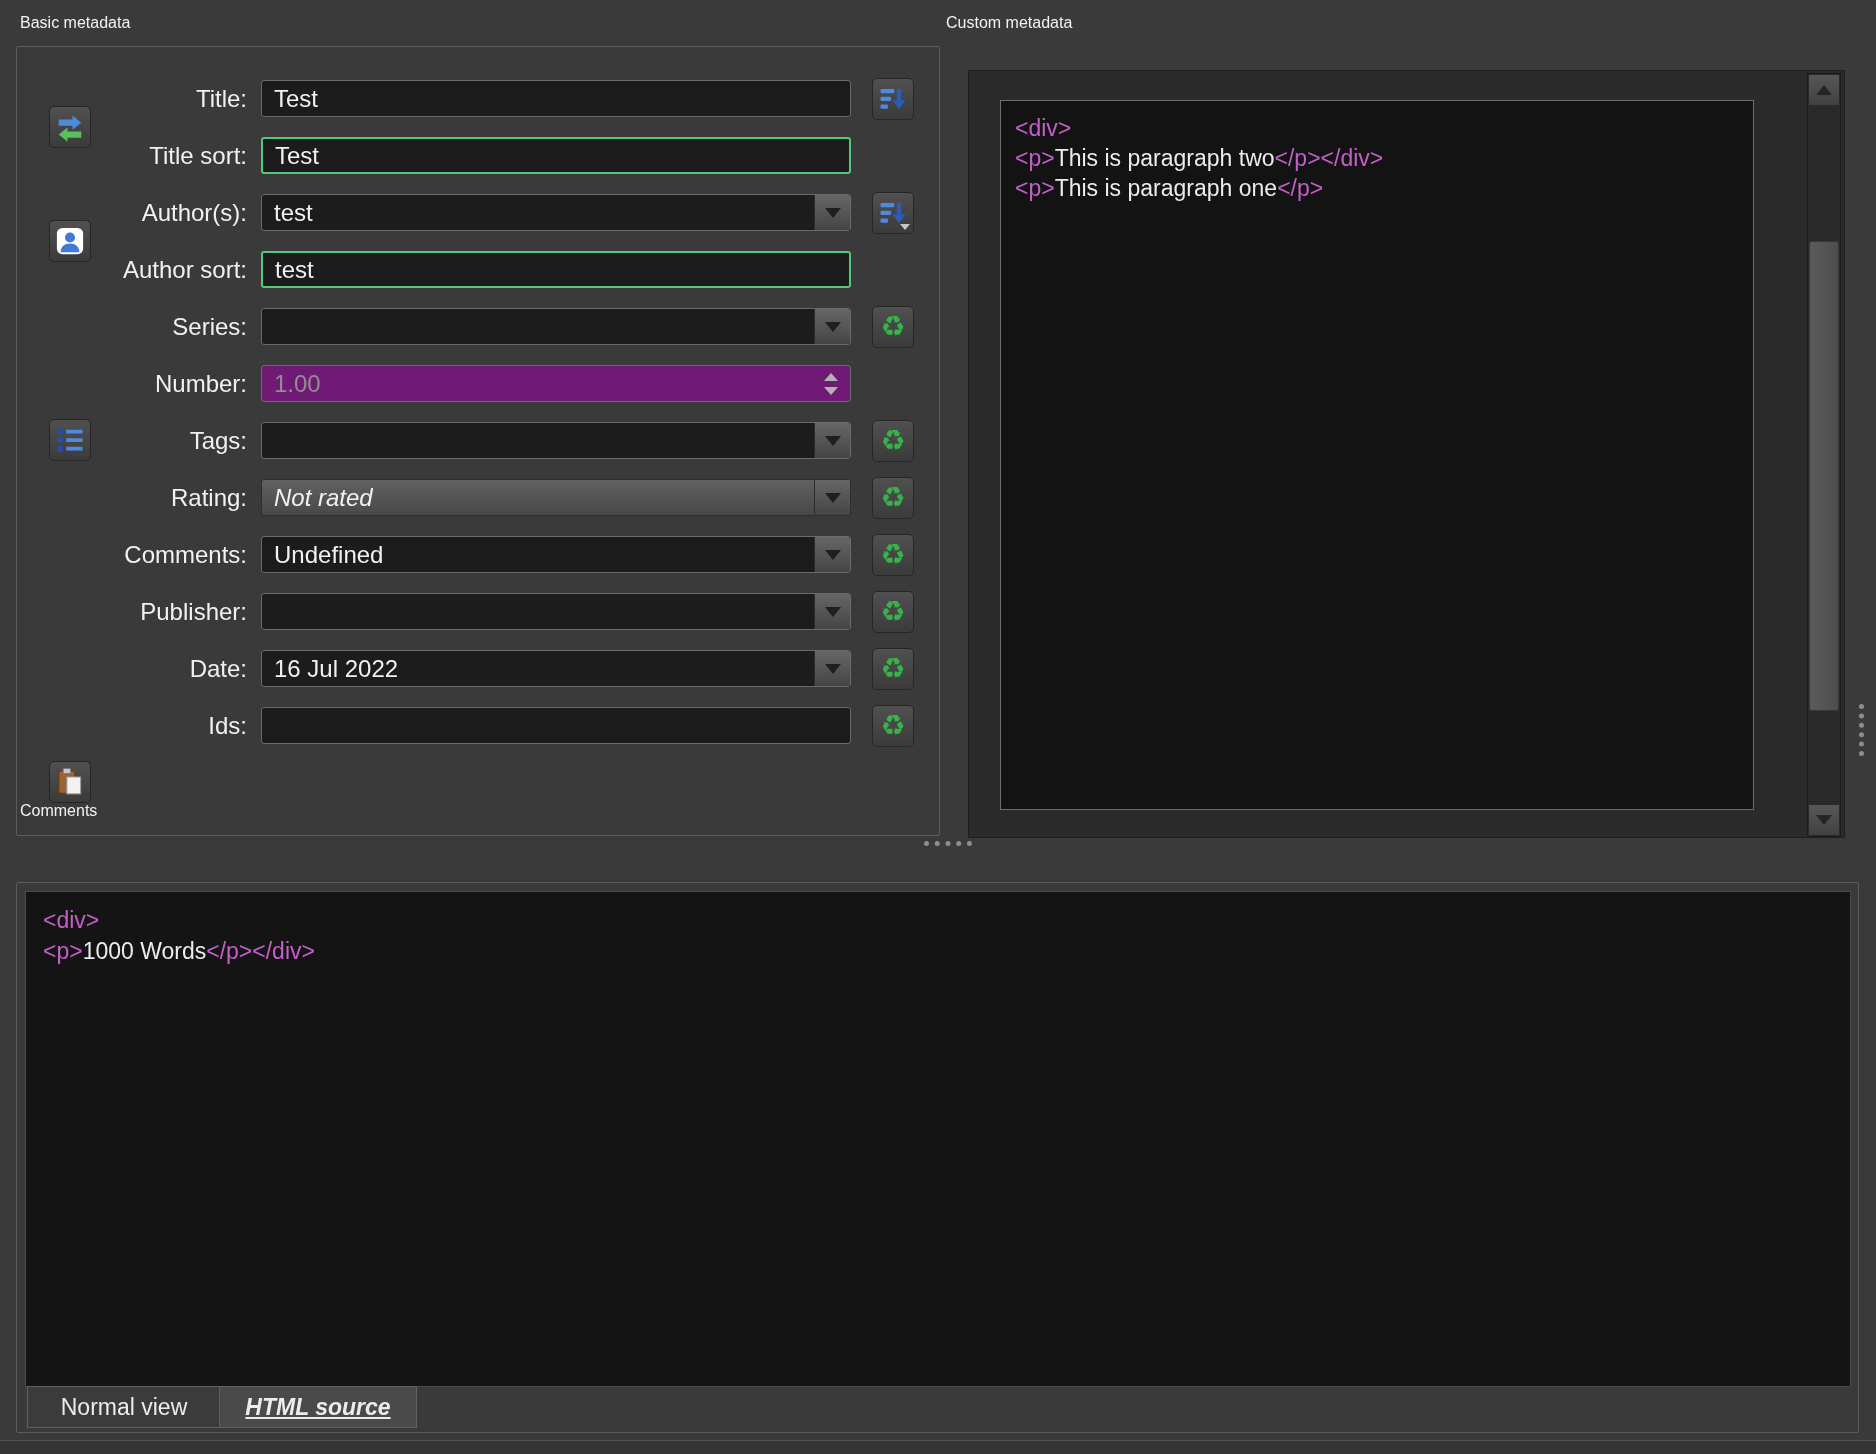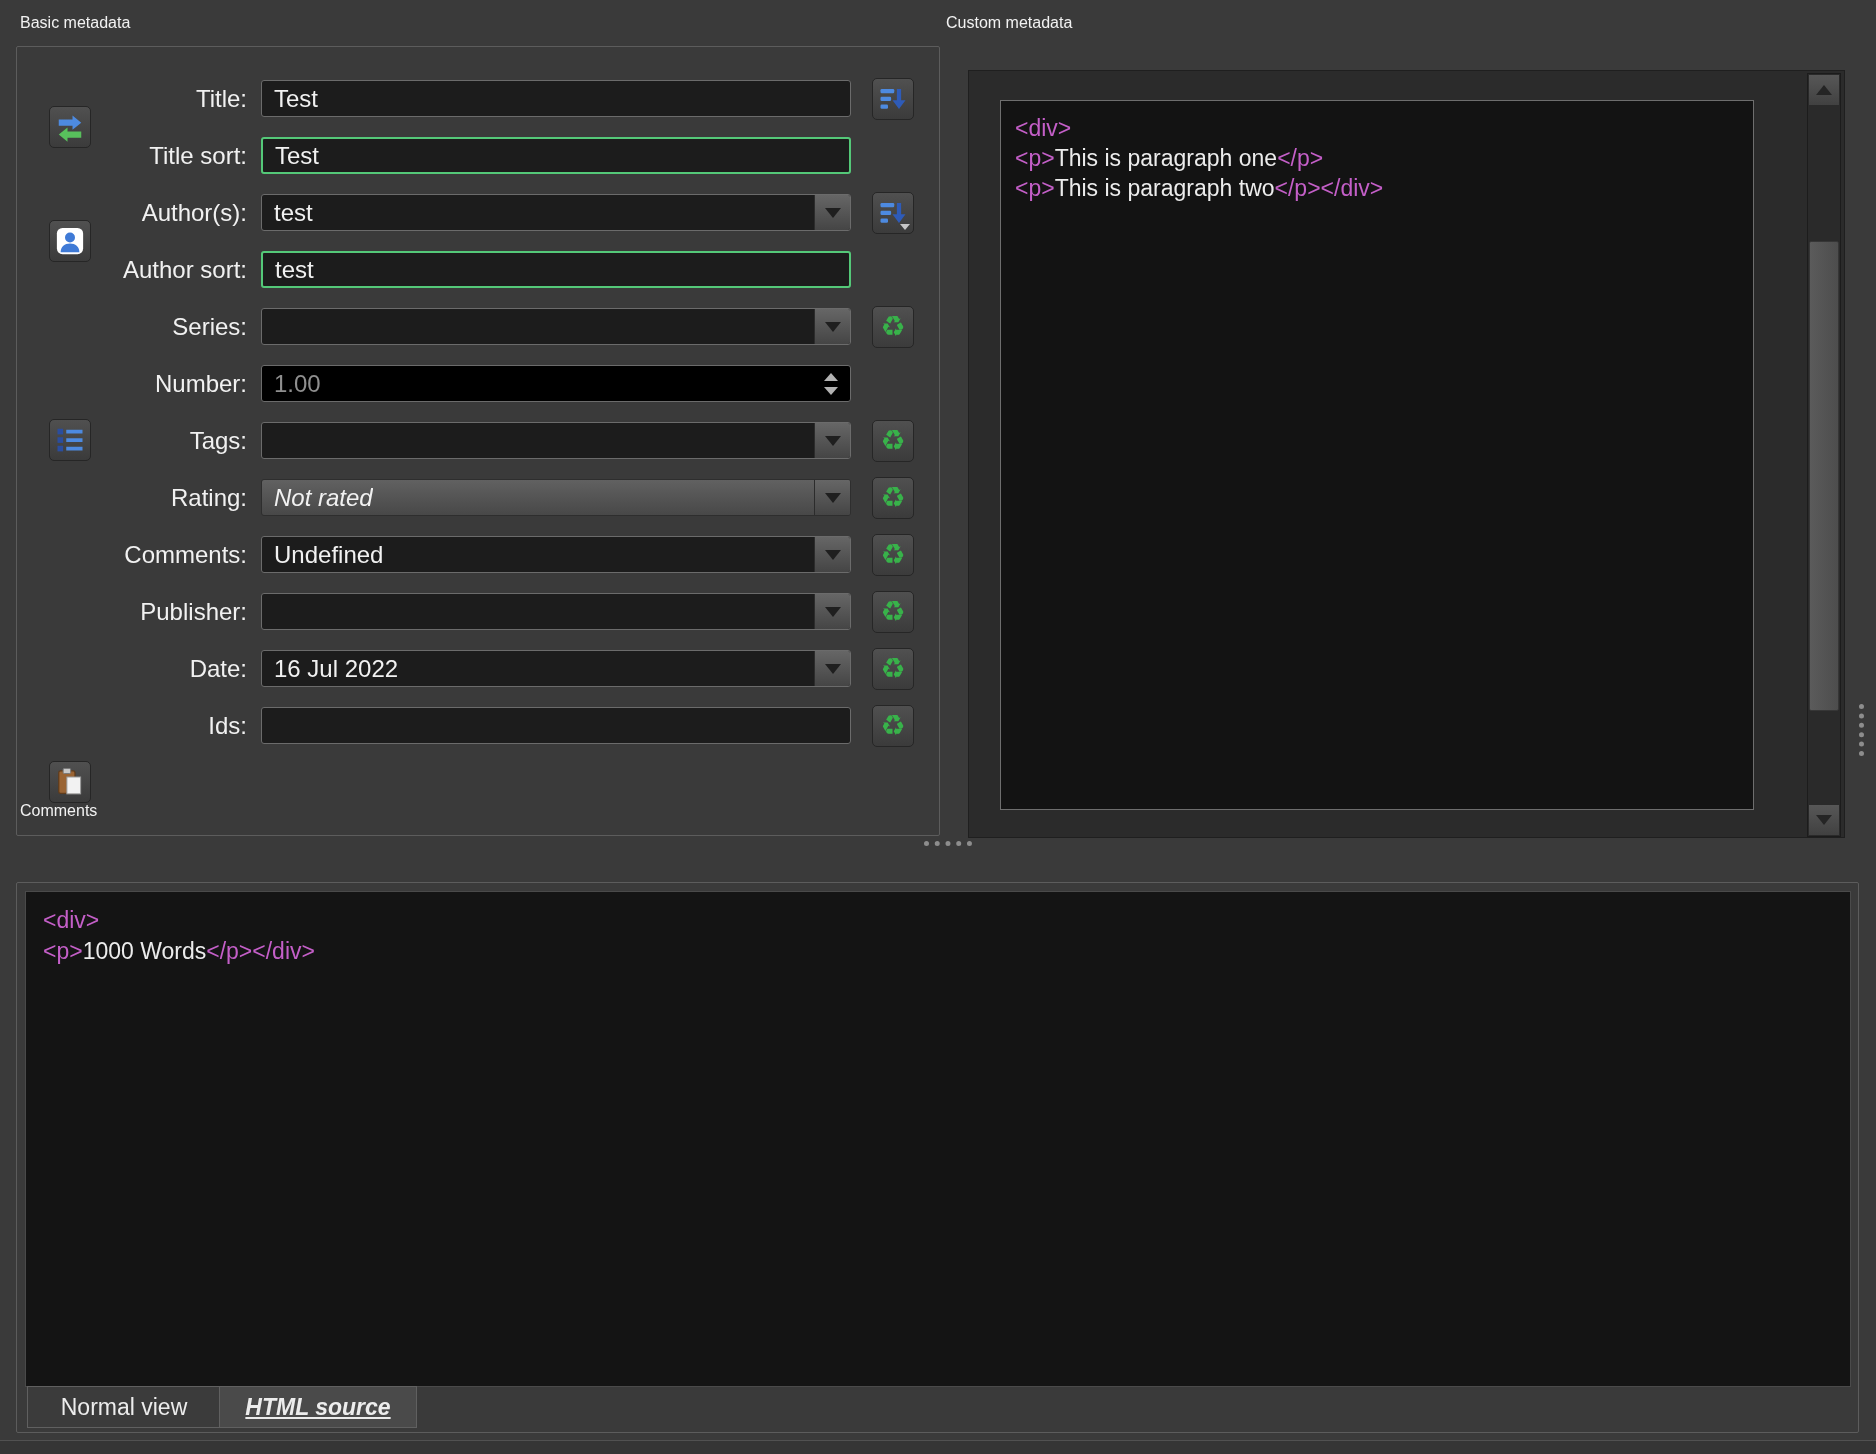--- a/index.html
+++ b/index.html
@@ -22,21 +22,21 @@
 
   .combo { position:relative; width:590px; height:37px; background:#1c1c1c; border:1px solid #6b6b6b;
            border-radius:3px; display:flex; align-items:center; padding:0 48px 0 12px; }
   .combo .val { font-size:24px; color:#f1f1f1; white-space:nowrap; overflow:hidden; }
   .combo .dd { position:absolute; right:0; top:0; bottom:0; width:36px;
                background:linear-gradient(180deg,#666,#454545); border-left:1px solid #2c2c2c;
                border-radius:0 2px 2px 0; display:flex; align-items:center; justify-content:center; }
   .tri-dn { width:0; height:0; border-left:8px solid transparent; border-right:8px solid transparent; border-top:10px solid #1f1f1f; }
   .combo.gray { background:linear-gradient(180deg,#616161,#484848); border-color:#2e2e2e;font-style:italic; }
 
-  .spin { position:relative; width:590px; height:37px; background:#000000; border:1px solid #6b6b6b;
+  .spin { position:relative; width:590px; height:37px; background:#701a75; border:1px solid #6b6b6b;
           border-radius:3px; display:flex; align-items:center; padding:0 40px 0 12px; }
   .spin .val { font-size:24px; }
   .dim { color:#8f8f8f; }
   .spin-btns { position:absolute; right:6px; top:0; bottom:0; width:26px; display:flex; flex-direction:column;
                align-items:center; justify-content:center; gap:6px; }
   .tri-up-s { width:0;height:0;border-left:7px solid transparent;border-right:7px solid transparent;border-bottom:8px solid #b2b2b2; }
   .tri-dn-s { width:0;height:0;border-left:7px solid transparent;border-right:7px solid transparent;border-top:8px solid #b2b2b2; }
 
   .iconbtn { width:42px; height:42px; border-radius:5px; background:linear-gradient(180deg,#505050,#3b3b3b);
              border:1px solid #262626; display:flex; align-items:center; justify-content:center; position:relative; cursor:pointer; }
@@ -308,22 +308,22 @@
       </div>
 
     </div>
   </div>
 
   <div class="group-title" style="left:946px; top:14px;">Custom metadata</div>
 
   <div id="custom-panel">
     <div id="custom-codebox">
         <div class="code-line"><span class="tok-tag">&lt;div&gt;</span></div>
+        <div class="code-line"><span class="tok-tag">&lt;p&gt;</span><span class="tok-txt">This is paragraph two</span><span class="tok-tag">&lt;/p&gt;</span><span class="tok-tag">&lt;/div&gt;</span></div>
         <div class="code-line"><span class="tok-tag">&lt;p&gt;</span><span class="tok-txt">This is paragraph one</span><span class="tok-tag">&lt;/p&gt;</span></div>
-        <div class="code-line"><span class="tok-tag">&lt;p&gt;</span><span class="tok-txt">This is paragraph two</span><span class="tok-tag">&lt;/p&gt;</span><span class="tok-tag">&lt;/div&gt;</span></div>
       </div>
 
     <div class="sb">
       <div class="sb-btn sb-up">
           <span class="sb-tri-up"></span>
         </div>
       <div class="sb-thumb"></div>
       <div class="sb-btn sb-down">
           <span class="sb-tri-dn"></span>
         </div>

